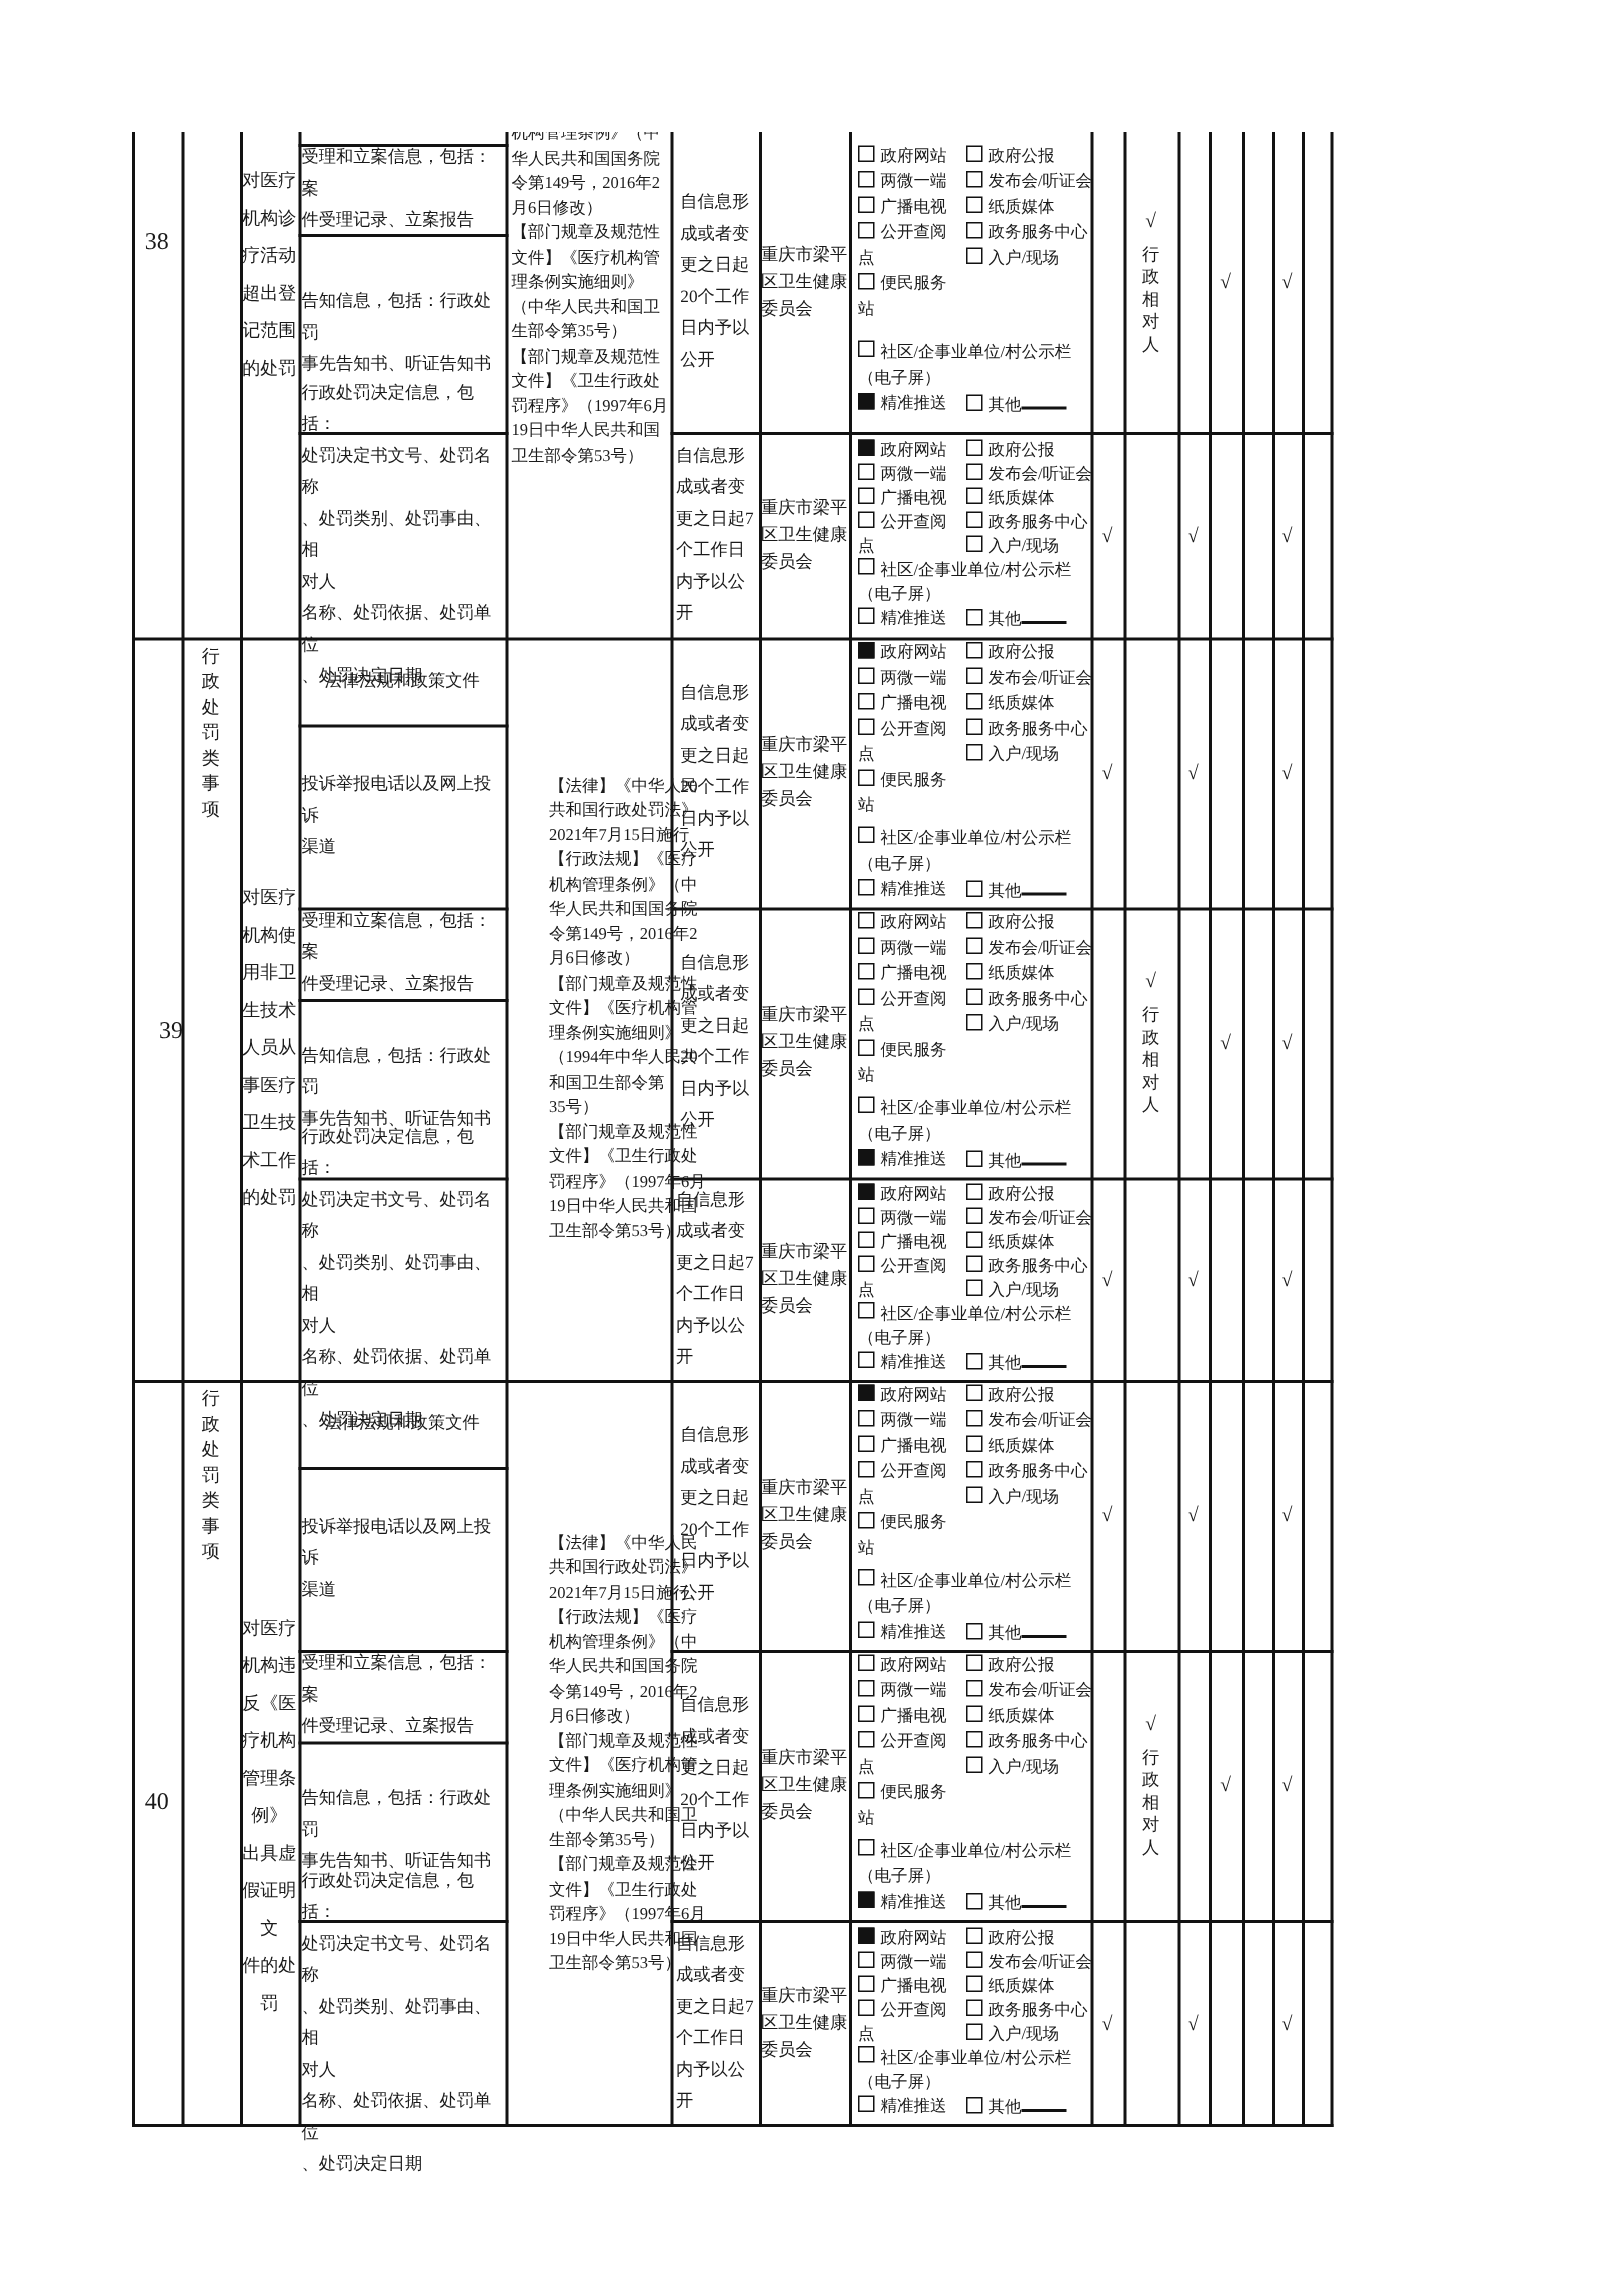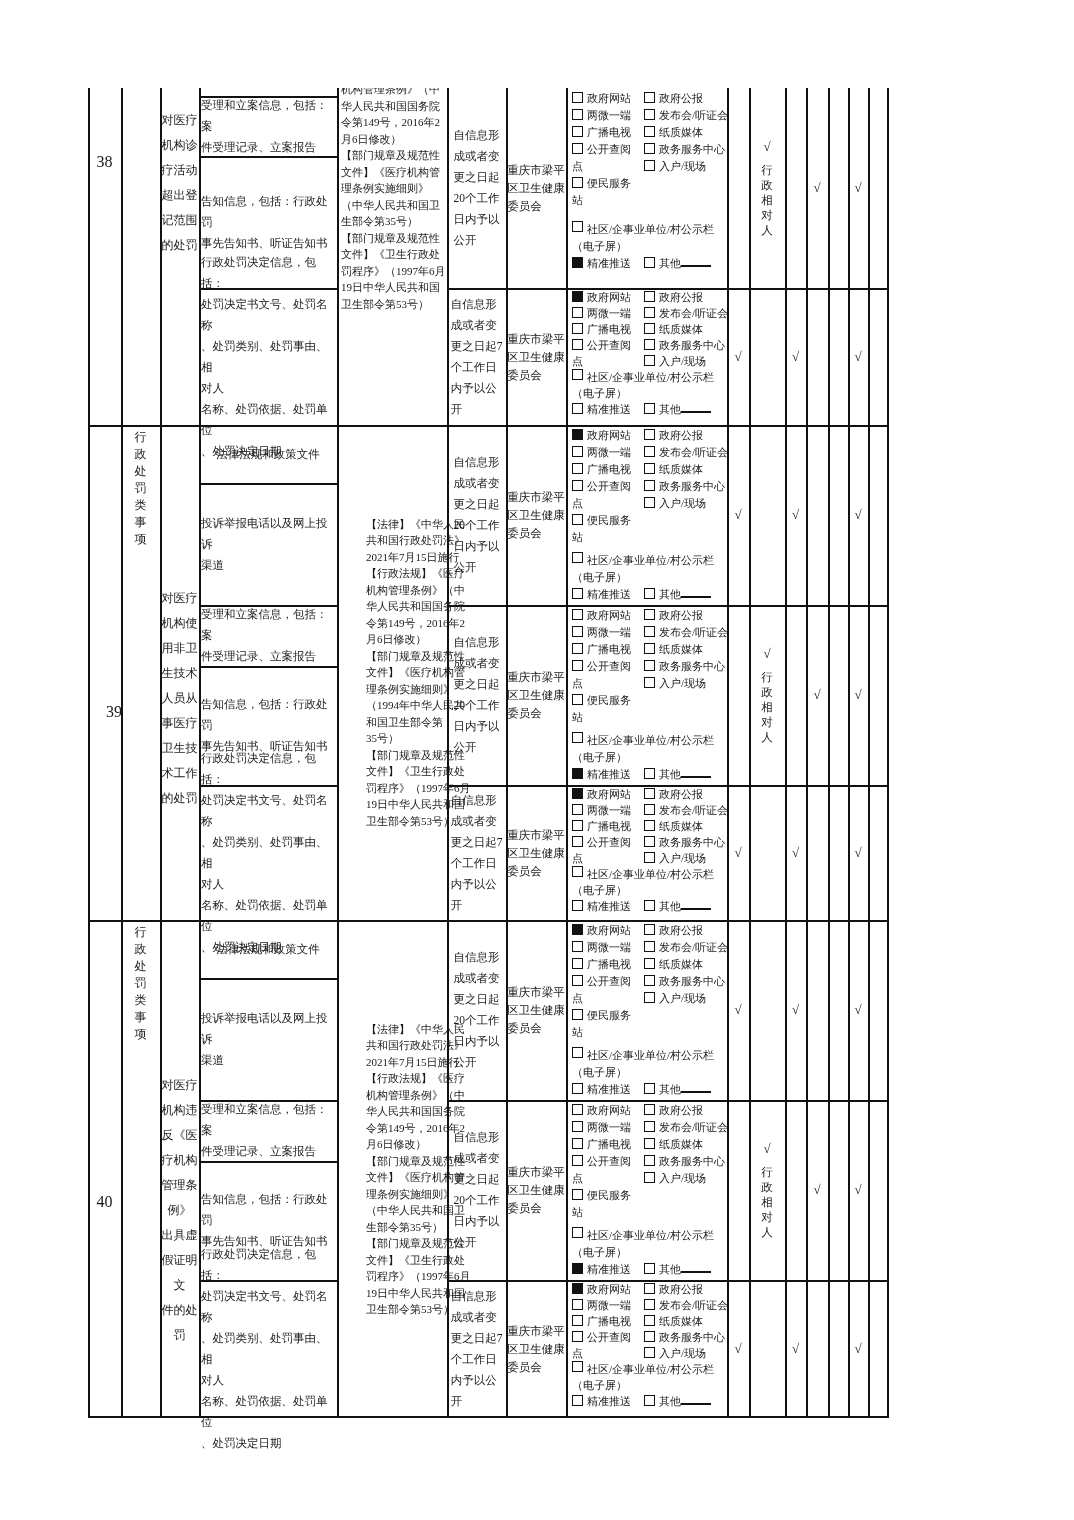--- a/index.html
+++ b/index.html
@@ -12,21 +12,21 @@
   .pre{white-space:pre-line;}
   .serial{font-size:16px;}
   .category{font-size:12px;line-height:17px;}
   .item{position:absolute;font-size:12px;line-height:25px;text-align:center;white-space:pre-line;}
   .content-cell{font-size:11.5px;line-height:21px;}
   .legal-wrap{position:absolute;overflow:hidden;text-align:left;}
   .legal-text{font-size:11px;line-height:16.5px;white-space:pre-line;padding-left:3px;}
   .legal-center{align-items:center;justify-content:flex-start;text-align:left;display:flex;position:absolute;margin-left:25px;}
   .timing{font-size:11.5px;line-height:21px;}
   .subject{font-size:11.5px;line-height:18px;}
-  .channels{position:absolute;display:flex;flex-direction:column;
+  .channels{position:absolute;display:flex;flex-direction:column;justify-content:center;
             font-size:11px;text-align:left;padding-left:4px;}
   .ch-full .chline{line-height:17px;}
   .ch-short .chline{line-height:16px;}
   .chline{display:flex;white-space:nowrap;}
   .chgap{height:12px;}
   .chl{width:72px;flex:0 0 72px;}
   .chr{flex:1;}
   .cb{display:inline-block;width:9px;height:9px;border:1.5px solid #121212;margin-right:4px;
       vertical-align:-1px;background:#fff;}
   .cb.f{background:#121212;}
@@ -197,21 +197,21 @@
       </div>
       <div class="chline">
         <span>（电子屏）</span>
       </div>
       <div class="chline">
         <span class="chl"><span class="cb"></span><span>精准推送</span></span>
         <span class="chr"><span class="cb"></span><span>其他</span><span class="und"></span></span>
       </div>
     </div>
 
-  <div class="cell serial" style="left:88px;top:700px;width:52px;height:24px;">39</div>
+  <div class="cell serial" style="left:88px;top:676px;width:52px;height:24px;">39</div>
   <div class="cell category pre" style="left:121px;top:427px;width:39px;height:122px;">行
 政
 处
 罚
 类
 事
 项</div>
   <div class="item" style="left:160px;top:586px;width:39px;">对医疗
 机构使
 用非卫

